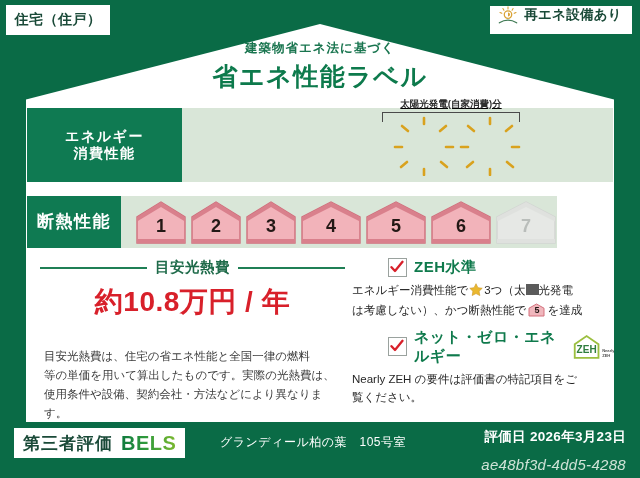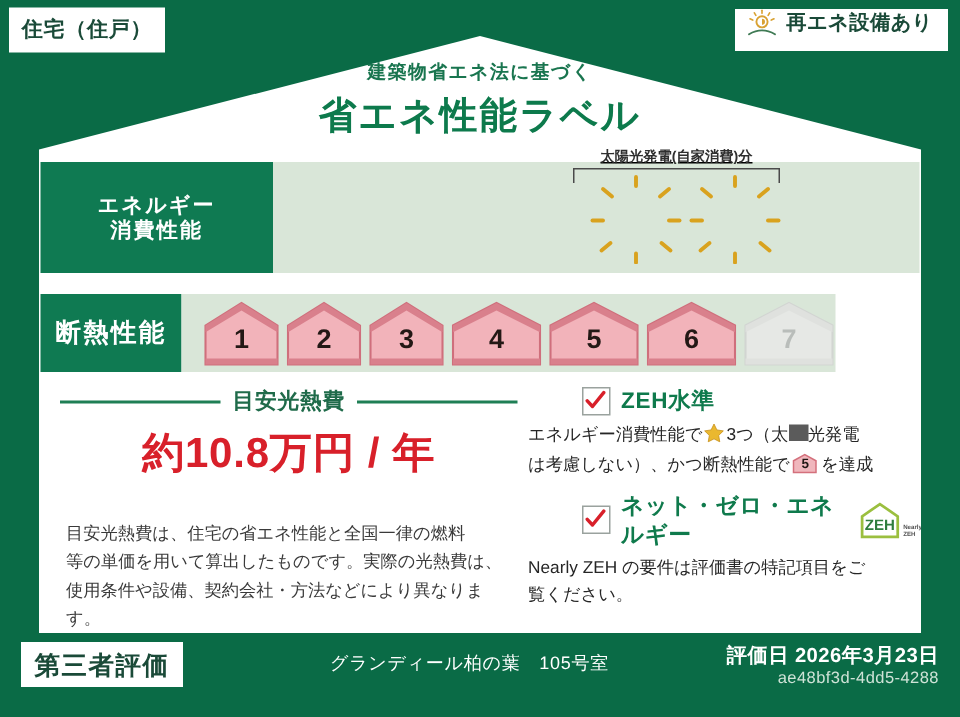--- a/index.html
+++ b/index.html
@@ -125,21 +125,21 @@
   }
   .bels-badge .b1{font-size:17px;font-weight:bold;color:#1a4a38;letter-spacing:1px;}
   .bels-badge .b2{font-size:20px;font-weight:bold;letter-spacing:.5px;
     background:linear-gradient(90deg,#0f7a3f 0%,#2f9a3c 45%,#7ab82e 100%);
     -webkit-background-clip:text;background-clip:text;color:transparent;}
   .prop-name{
     position:absolute;left:220px;top:12px;font-size:12px;color:#ffffff;letter-spacing:.5px;
   }
   .eval-wrap{position:absolute;right:14px;top:6px;text-align:right;}
   .eval-date{font-size:13.5px;color:#ffffff;font-weight:bold;letter-spacing:.3px;}
-  .eval-id{font-size:11px;color:#cfe3d7;margin-top:0;letter-spacing:.3px;}
+  .eval-id{font-size:15px;color:#cfe3d7;margin-top:10px;letter-spacing:.3px;font-style:italic;}
 </style>
 </head>
 <body>
 
 <div class="label-root">
 
   <div class="house-type">
     <span>住宅（住戸）</span>
   </div>
 
@@ -399,20 +399,21 @@
         <div>Nearly ZEH の要件は評価書の特記項目をご</div>
         <div>覧ください。</div>
       </div>
     </div>
 
   </div>
 
   <div class="footer">
     <div class="bels-badge">
       <span class="b1">第三者評価</span>
+      <span class="b2">BELS</span>
     </div>
     <div class="prop-name">グランディール柏の葉　105号室</div>
     <div class="eval-wrap">
       <div class="eval-date">評価日 2026年3月23日</div>
       <div class="eval-id">ae48bf3d-4dd5-4288</div>
     </div>
   </div>
 
 </div>
 

